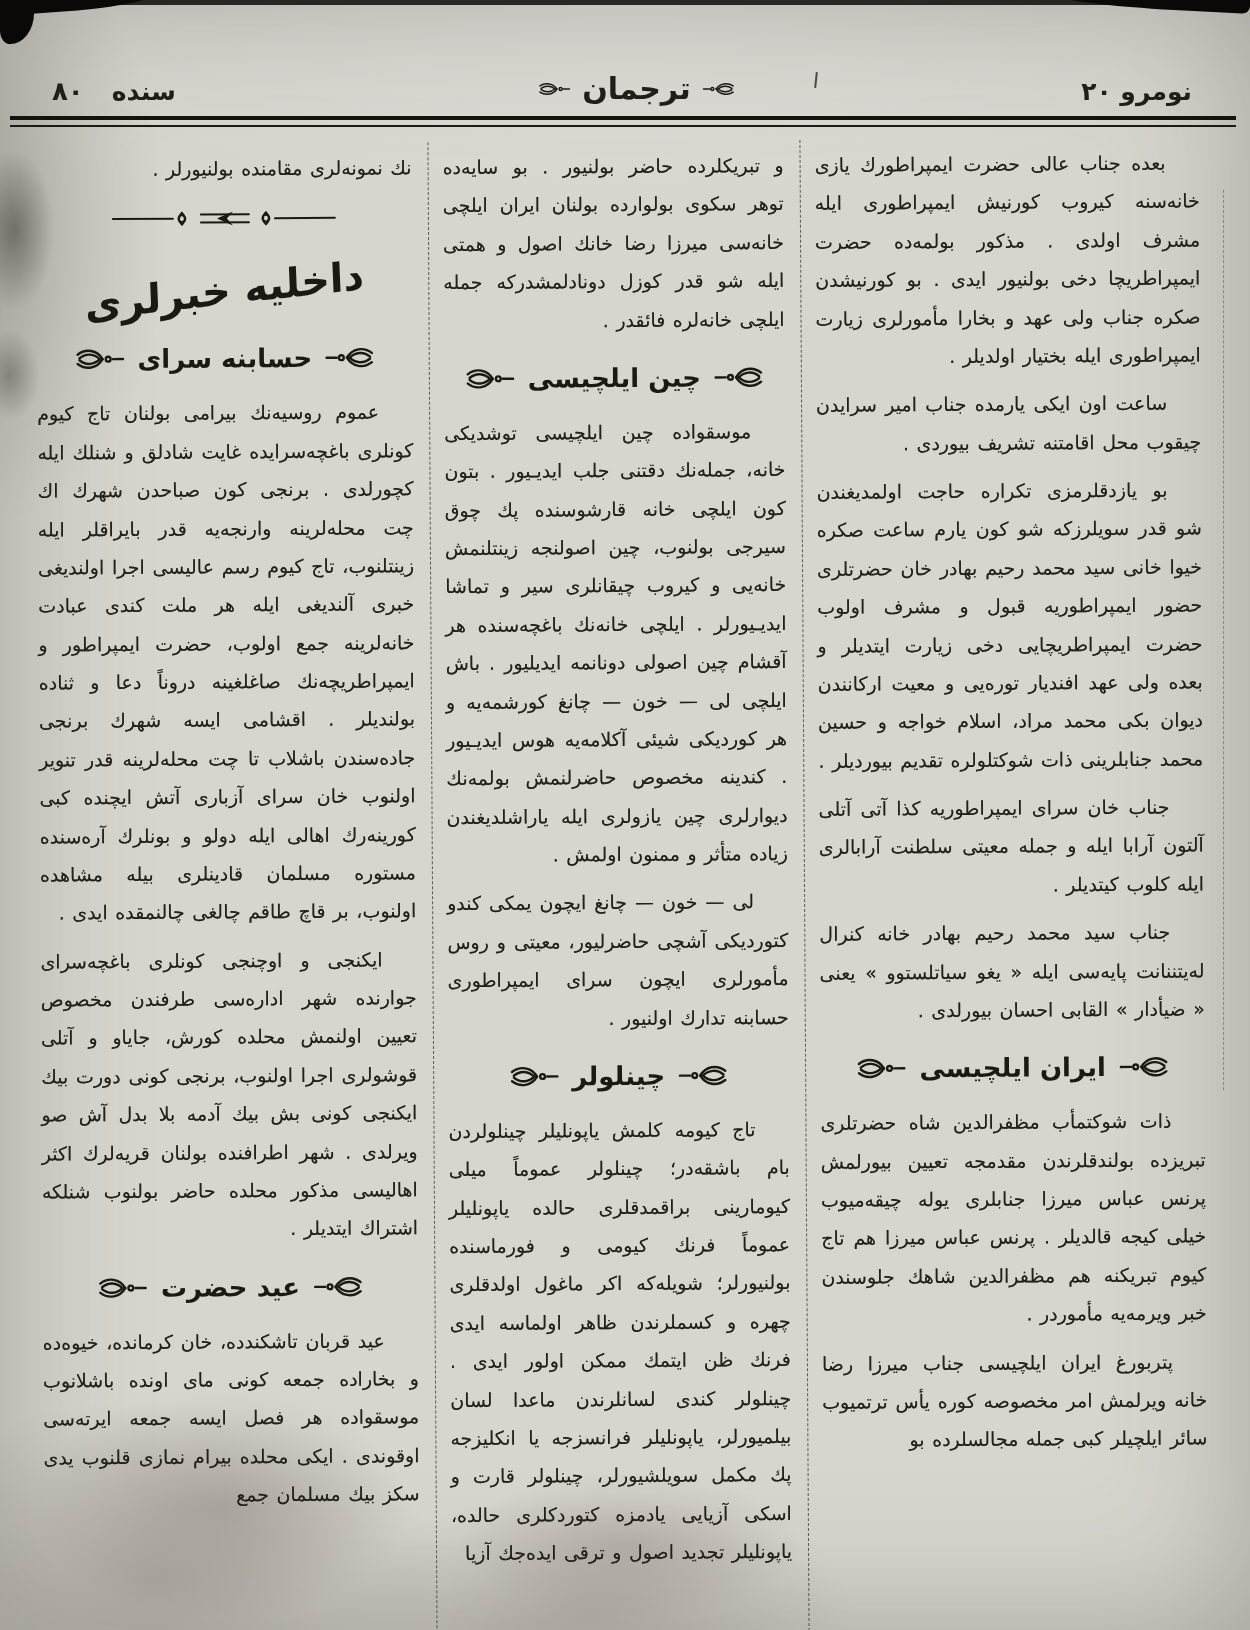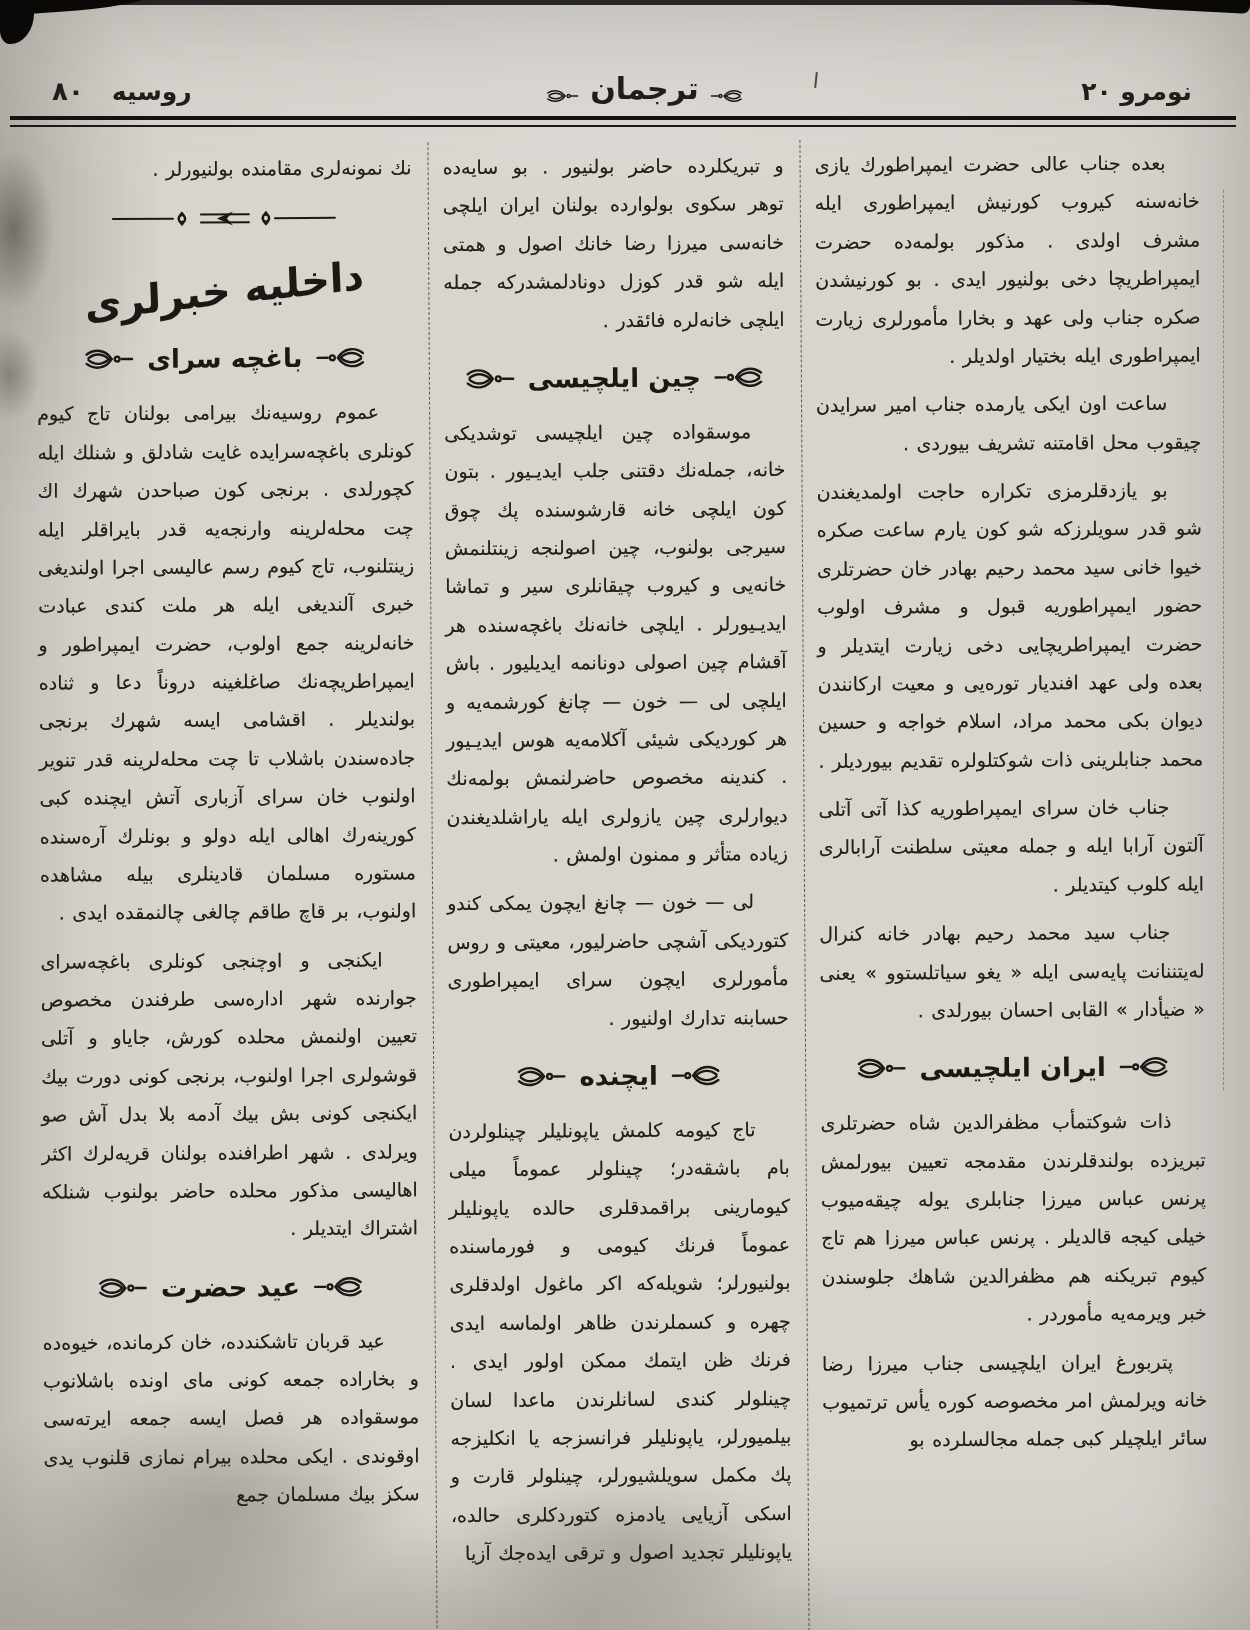--- a/index.html
+++ b/index.html
@@ -31,21 +31,21 @@
   .stain.s3 { left:30px;  top:1390px; width:380px; height:230px; background:radial-gradient(closest-side, rgba(95,88,78,.28), transparent); }
   .stain.s4 { left:460px; top:1470px; width:340px; height:150px; background:radial-gradient(closest-side, rgba(105,96,86,.24), transparent); }
   .artifact-tick { position:absolute; left:815px; top:72px; width:2px; height:16px; background:#2a2520; transform:rotate(6deg); opacity:.8; }
 
   
   .header {
     position:relative; height:66px; padding:40px 58px 0 52px;
     display:flex; flex-direction:row; justify-content:space-between; align-items:flex-end;
   }
   .hdr-issue  { font-size:25px; font-weight:bold; letter-spacing:1px; }
-  .masthead { display:flex; align-items:flex-end; gap:10px; transform:translateX(8px); }
+  .masthead { display:flex; align-items:center; gap:10px; transform:translateX(8px); }
   .masthead .title { font-size:30px; font-weight:bold; letter-spacing:1px; }
   .hdr-page { font-size:25px; font-weight:bold; display:flex; align-items:flex-end; gap:28px; }
   .hdr-page .num { font-size:26px; }
 
   .double-rule { margin:10px 14px 0 10px; border-top:4px solid #15130f; border-bottom:2px solid #1c1913; height:5px; }
 
   
   .cols {
     display:flex; flex-direction:row; align-items:stretch;
     padding:14px 30px 0 26px; height:1520px; box-sizing:border-box;
@@ -119,21 +119,21 @@
               <circle cx="18" cy="12" r="2.4"></circle>
               <path d="M24 12 C30 3 42 1 51 7"></path>
               <path d="M24 12 C30 21 42 23 51 17"></path>
               <path d="M27 12 C33 7 42 6 49 11"></path>
               <path d="M27 12 C33 17 42 18 49 13"></path>
             </g>
           </svg>
       </span>
     </div>
     <div class="hdr-page">
-      <span>روسيه</span>
+      <span>سنده</span>
       <span class="num">٨٠</span>
     </div>
   </div>
 
   <div class="double-rule"></div>
   <div class="cols-outer-rule"></div>
 
   <div class="cols">
 
     <div class="col right">
@@ -210,21 +210,21 @@
               <g fill="none" stroke="#1c1813" stroke-width="2.6" stroke-linecap="round">
                 <path d="M3 12 h11"></path>
                 <circle cx="19" cy="12" r="2.6"></circle>
                 <path d="M25 12 C31 2 43 0 52 7"></path>
                 <path d="M25 12 C31 22 43 24 52 17"></path>
                 <path d="M28 12 C34 6 43 5 50 11"></path>
                 <path d="M28 12 C34 18 43 19 50 13"></path>
               </g>
             </svg>
         </span>
-        <span class="txt">ايچنده</span>
+        <span class="txt">چينلولر</span>
         <span class="orn mirror">
           <svg width="50" height="24" viewBox="0 0 54 24">
               <g fill="none" stroke="#1c1813" stroke-width="2.6" stroke-linecap="round">
                 <path d="M3 12 h11"></path>
                 <circle cx="19" cy="12" r="2.6"></circle>
                 <path d="M25 12 C31 2 43 0 52 7"></path>
                 <path d="M25 12 C31 22 43 24 52 17"></path>
                 <path d="M28 12 C34 6 43 5 50 11"></path>
                 <path d="M28 12 C34 18 43 19 50 13"></path>
               </g>
@@ -260,21 +260,21 @@
               <g fill="none" stroke="#1c1813" stroke-width="2.6" stroke-linecap="round">
                 <path d="M3 12 h11"></path>
                 <circle cx="19" cy="12" r="2.6"></circle>
                 <path d="M25 12 C31 2 43 0 52 7"></path>
                 <path d="M25 12 C31 22 43 24 52 17"></path>
                 <path d="M28 12 C34 6 43 5 50 11"></path>
                 <path d="M28 12 C34 18 43 19 50 13"></path>
               </g>
             </svg>
         </span>
-        <span class="txt">باغچه سراى</span>
+        <span class="txt">حسابنه سراى</span>
         <span class="orn mirror">
           <svg width="50" height="24" viewBox="0 0 54 24">
               <g fill="none" stroke="#1c1813" stroke-width="2.6" stroke-linecap="round">
                 <path d="M3 12 h11"></path>
                 <circle cx="19" cy="12" r="2.6"></circle>
                 <path d="M25 12 C31 2 43 0 52 7"></path>
                 <path d="M25 12 C31 22 43 24 52 17"></path>
                 <path d="M28 12 C34 6 43 5 50 11"></path>
                 <path d="M28 12 C34 18 43 19 50 13"></path>
               </g>

